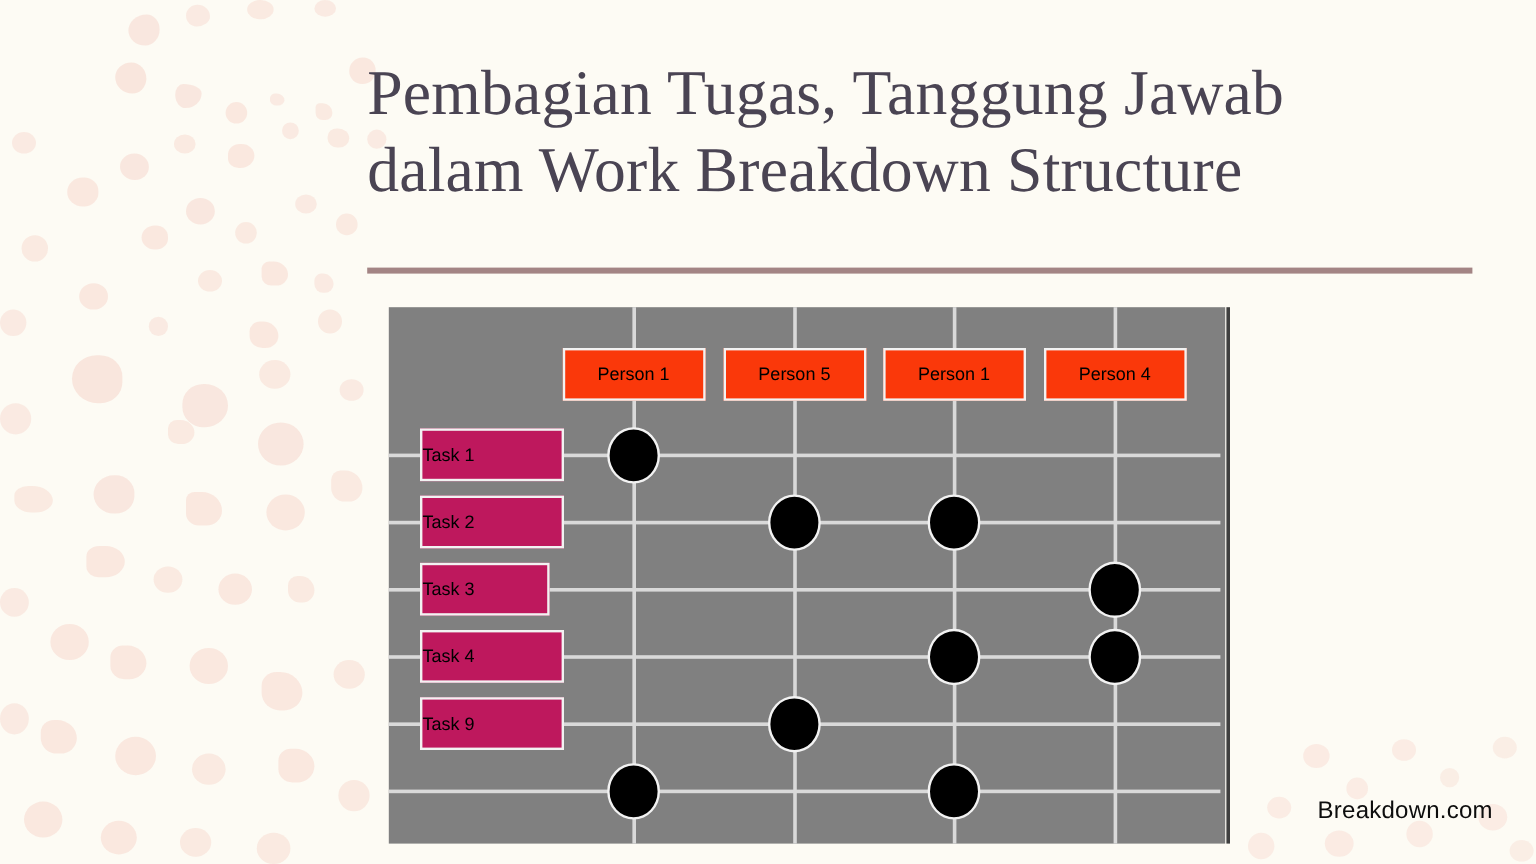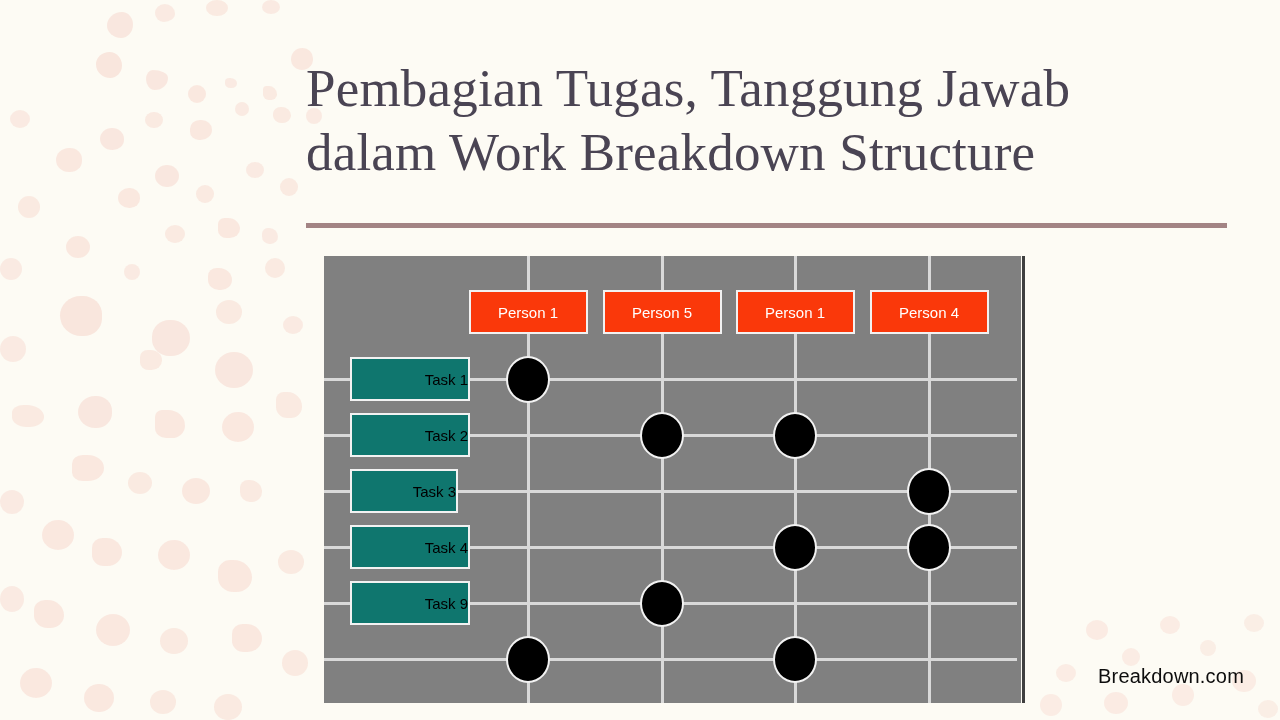--- a/index.html
+++ b/index.html
@@ -29,21 +29,21 @@
     left: 0; top: 0;
     width: 1280px;
     height: 720px;
     pointer-events: none;
   }
 
   
   #title-block {
     position: absolute;
     left: 306px;
-    top: 56px;
+    top: 46px;
     width: 920px;
   }
   #page-title {
     font-family: "Liberation Serif", serif;
     font-size: 53px;
     line-height: 64px;
     color: #4a4453;
     letter-spacing: 0.2px;
     font-weight: 400;
     white-space: pre-line;
@@ -87,38 +87,38 @@
     left: 0;
     height: 3px;
     background: #d9d9d9;
   }
 
   .person-box {
     position: absolute;
     background: #fa380a;
     border: 2px solid #f2f2f2;
     box-sizing: border-box;
-    color: #ffffff;
+    color: #000000;
     font-size: 15px;
     display: flex;
     align-items: center;
     justify-content: center;
     font-family: "Liberation Sans", sans-serif;
   }
 
   .task-box {
     position: absolute;
-    background: #0f766e;
+    background: #be185d;
     border: 2px solid #f2f2f2;
     box-sizing: border-box;
     color: #000000;
     font-size: 15px;
     display: flex;
     align-items: center;
-    justify-content: flex-end;
+    justify-content: flex-start;
     font-family: "Liberation Sans", sans-serif;
   }
 
   .assign-dot {
     position: absolute;
     background: #000000;
     border: 2px solid #f2f2f2;
     box-sizing: border-box;
     border-radius: 50%;
   }

